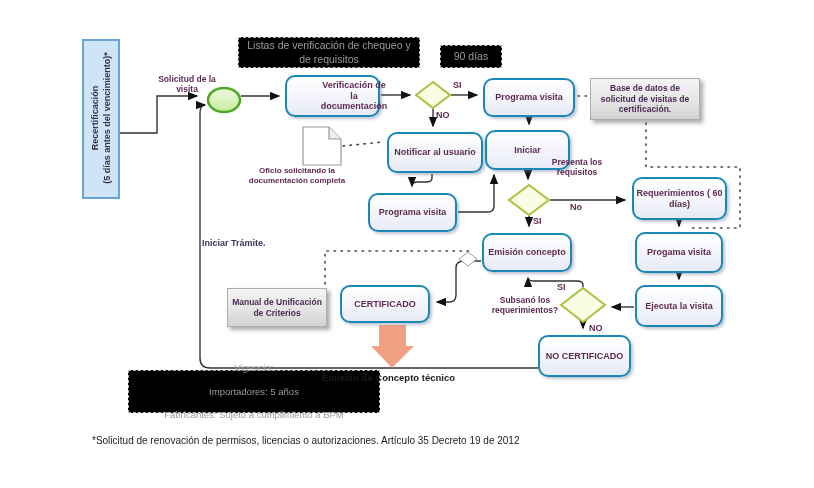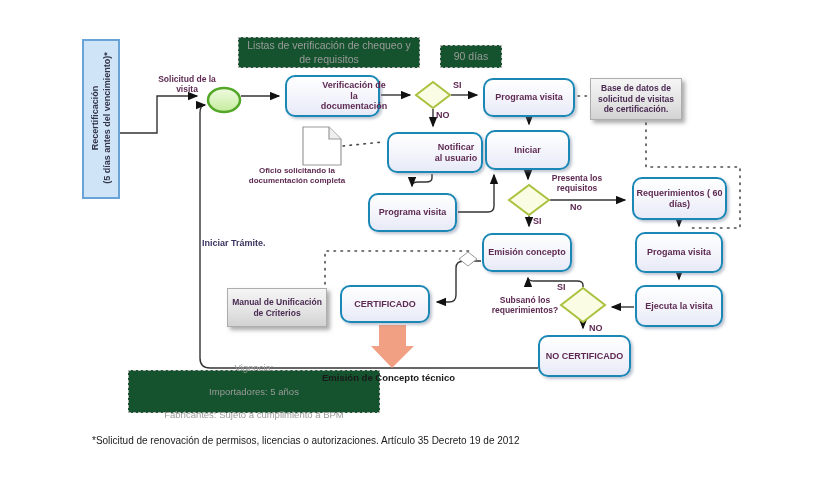--- a/index.html
+++ b/index.html
@@ -10,21 +10,21 @@
         text-align:center;border:2px solid #1b87b5;border-radius:10px;
         background:linear-gradient(180deg,#ffffff 0%,#f3f4fb 55%,#e7eaf7 100%);
         box-shadow:2px 2px 3px rgba(110,125,150,.45);
         color:#5e2a52;font-weight:bold;font-size:9px;line-height:1.2;padding:2px;box-sizing:border-box;}
   .note3d{position:absolute;z-index:2;display:flex;align-items:center;justify-content:center;
         text-align:center;border:1px solid #adadad;
         background:linear-gradient(180deg,#f5f5f5 0%,#e3e3e3 60%,#d2d2d2 100%);
         box-shadow:3px 3px 4px rgba(90,90,90,.5);
         color:#4a2a52;font-weight:bold;font-size:8.5px;line-height:1.25;padding:2px;box-sizing:border-box;}
   .dashed{position:absolute;z-index:2;display:flex;align-items:center;justify-content:center;
-        text-align:center;border:1.5px dashed #b5b5b5;background:#14532d;
+        text-align:center;border:1.5px dashed #b5b5b5;background:#000000;
         color:#9b9b9b;font-size:10.5px;line-height:1.25;padding:2px;box-sizing:border-box;}
   .flowlabel{position:absolute;z-index:3;color:#5e2a52;font-weight:bold;font-size:8.5px;
         line-height:1.2;text-align:center;}
   .sino{position:absolute;z-index:3;color:#5e2a52;font-weight:bold;font-size:9px;}
   #recert{position:absolute;left:82px;top:39px;width:38px;height:160px;z-index:2;
         border:2px solid #6aa3d8;background:#cfe4f6;box-sizing:border-box;}
   #recert .rot{position:absolute;left:-63px;top:60px;width:160px;height:34px;
         transform:rotate(-90deg);display:flex;flex-direction:column;align-items:center;
         justify-content:center;color:#33344a;font-weight:bold;font-size:9px;line-height:1.35;
         text-align:center;white-space:nowrap;}
@@ -106,39 +106,39 @@
   </div>
 
   <div class="dashed" style="left:238px;top:37px;width:182px;height:31px;">Listas de verificación de chequeo y de requisitos</div>
   <div class="dashed" style="left:440px;top:45px;width:62px;height:23px;">90 días</div>
   <div class="dashed" id="vigencia" style="left:128px;top:370px;width:252px;height:43px;gap:12px;">
     <span>Vigencia:</span>
     <span>Importadores: 5 años</span>
     <span>Fabricantes: Sujeto a cumplimiento a BPM</span>
   </div>
 
-  <div class="note3d" style="left:590px;top:78px;width:92px;height:42px;">Base de datos de solicitud de visitas de certificación.</div>
+  <div class="note3d" style="left:590px;top:78px;width:110px;height:42px;">Base de datos de solicitud de visitas de certificación.</div>
   <div class="note3d" style="left:227px;top:288px;width:100px;height:39px;">Manual de Unificación de Criterios</div>
 
   <div class="node" style="left:285px;top:75px;width:95px;height:42px;padding-left:45px;">Verificación de la documentación</div>
   <div class="node" style="left:483px;top:78px;width:92px;height:39px;">Programa visita</div>
-  <div class="node" style="left:387px;top:132px;width:96px;height:41px;padding-left:44px;">Notificar al usuario</div>
+  <div class="node" style="left:387px;top:132px;width:96px;height:41px;">Notificar al usuario</div>
   <div class="node" style="left:368px;top:193px;width:89px;height:39px;">Programa visita</div>
   <div class="node" style="left:485px;top:130px;width:85px;height:40px;">Iniciar</div>
   <div class="node" style="left:632px;top:177px;width:95px;height:43px;">Requerimientos ( 60 días)</div>
   <div class="node" style="left:635px;top:232px;width:88px;height:41px;">Progama visita</div>
   <div class="node" style="left:635px;top:285px;width:88px;height:42px;">Ejecuta la visita</div>
   <div class="node" style="left:482px;top:233px;width:90px;height:39px;">Emisión concepto</div>
   <div class="node" style="left:340px;top:285px;width:90px;height:38px;">CERTIFICADO</div>
   <div class="node" style="left:538px;top:335px;width:93px;height:42px;">NO CERTIFICADO</div>
 
   <div class="flowlabel" style="left:148px;top:74px;width:78px;">Solicitud de la visita</div>
   <div id="iniciar">Iniciar Trámite.</div>
   <div id="oficio-label">Oficio solicitando la documentación completa</div>
-  <div class="flowlabel" style="left:541px;top:173px;width:72px;">Presenta los requisitos</div>
+  <div class="flowlabel" style="left:541px;top:157px;width:72px;">Presenta los requisitos</div>
   <div class="flowlabel" style="left:484px;top:295px;width:82px;">Subsanó los requerimientos?</div>
   <div class="sino" style="left:453px;top:80px;">SI</div>
   <div class="sino" style="left:436px;top:110px;">NO</div>
   <div class="sino" style="left:570px;top:202px;">No</div>
   <div class="sino" style="left:533px;top:216px;">SI</div>
   <div class="sino" style="left:557px;top:282px;">SI</div>
   <div class="sino" style="left:589px;top:323px;">NO</div>
 
   <div id="caption-emision">Emisión de Concepto técnico</div>
   <div id="footnote">*Solicitud de renovación de permisos, licencias o autorizaciones. Artículo 35 Decreto 19 de 2012</div>

